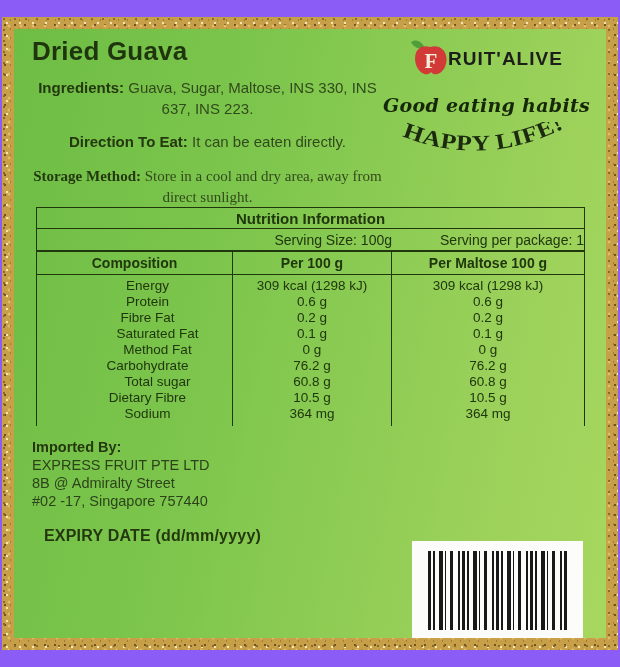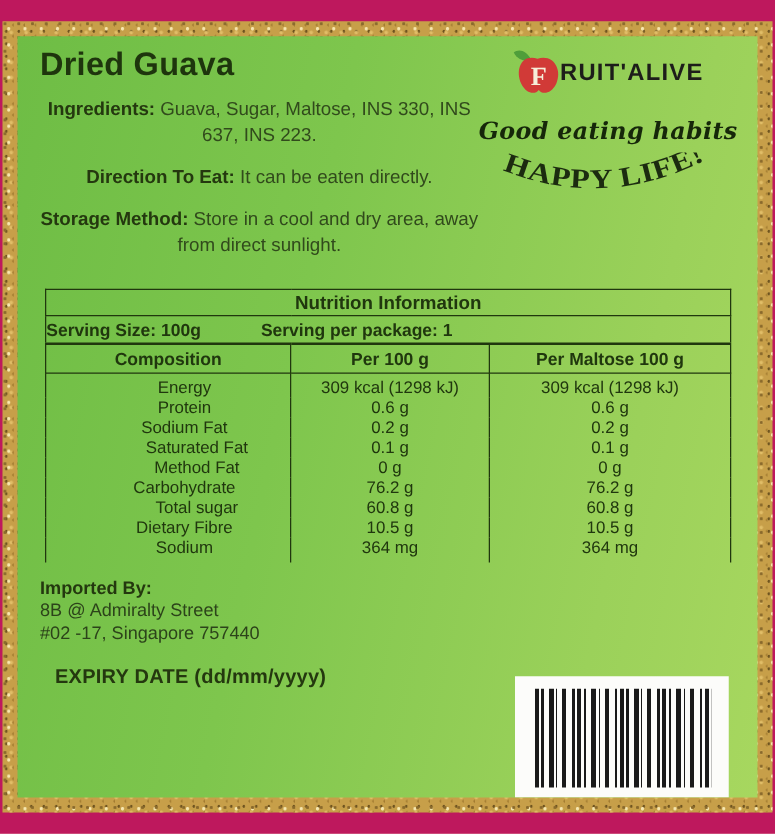--- a/index.html
+++ b/index.html
@@ -1,17 +1,17 @@
 <!DOCTYPE html>
 <html><head>
 <meta charset="utf-8">
 <style>
   html,body { margin:0; padding:0; }
   body { width:620px; height:667px; background:#ffffff; font-family:"Liberation Sans", sans-serif; }
-  .page { position:relative; width:620px; height:667px; background:#be185d; overflow:hidden; }
+  .page { position:relative; width:620px; height:667px; background:#8b5cf6; overflow:hidden; }
 
   
   .frame {
     position:absolute; left:2px; top:17px; width:616px; height:633px;
     box-sizing:border-box; padding:12px;
     background-color:#c79f49;
     background-image:
       radial-gradient(circle at 2px 2px, #8a6a2c 1px, transparent 1.5px),
       radial-gradient(circle at 5px 6px, #f6e7b0 1.1px, transparent 1.6px),
       radial-gradient(circle at 9px 3px, #a37c31 1px, transparent 1.5px),
@@ -27,38 +27,38 @@
     color:#314a1c;
   }
 
   .top-row { display:flex; }
   .left-col { width:388px; }
   .brand-col { flex:1; text-align:center; padding-top:2px; }
 
   h1.title { font-size:26px; font-weight:bold; color:#1e350d; margin:0 0 11px; letter-spacing:0.2px; }
   .para { margin:0 0 13px; font-size:15px; line-height:1.38;text-align:center; }
   .para b { color:#24380f; }
-  .storage { margin-bottom:24px; }
+  .storage { margin-bottom:0;font-family:Liberation Serif, serif; }
   .caution { width:556px; margin-bottom:12px; }
 
   .brand-row { display:flex; align-items:center; justify-content:center; margin:0 0 14px; }
   .apple-svg { flex:0 0 auto; margin-right:-4px; }
   .brand-name { font-size:19px; font-weight:800; letter-spacing:1px; color:#1d1d1a; }
   .tagline1 {
     font-family:"DejaVu Serif", serif; font-style:italic; font-weight:bold;
     font-size:19px; color:#16270a; margin:0 0 6px; letter-spacing:0.3px; white-space:nowrap;
   }
   .arc-svg { display:block; margin:0 auto; }
 
   
   table.nutri { border-collapse:collapse; width:548px; margin-left:4px; color:#20370e; table-layout:fixed; }
   .nutri th, .nutri td { border:1px solid #20370e; padding:0; }
   .r-title th { font-size:15px; font-weight:bold; text-align:center; height:20px; }
   .r-serving td { height:21px; }
-  .serv { display:flex; justify-content:flex-start; gap:48px; font-size:14px;font-weight:bold; }
+  .serv { display:flex; justify-content:flex-end; gap:48px; font-size:14px; }
   .r-cols th { height:22px; font-size:14px; font-weight:bold; text-align:center; border-top-width:2px; }
   .rb td { border-top:none; border-bottom:none; font-size:13.5px; line-height:16px; height:16px; text-align:center; }
   .rb td.n { text-align:center; padding-left:26px; }
   .rb.ind td.n { padding-left:46px; }
   .rb-first td { padding-top:3px; }
   .rb-last td { padding-bottom:4px; }
 
   .imp { margin-top:12px; font-size:14.5px; line-height:18px; color:#2c431a; }
   .imp .b { font-weight:bold; color:#24380f; }
   .expiry { margin-top:17px; font-weight:bold; font-size:16px; color:#24380f; letter-spacing:0.2px;margin-left:12px; }
@@ -144,21 +144,21 @@
               <td class="n">Energy</td>
               <td>309 kcal (1298 kJ)</td>
               <td>309 kcal (1298 kJ)</td>
             </tr>
         <tr class="rb">
               <td class="n">Protein</td>
               <td>0.6 g</td>
               <td>0.6 g</td>
             </tr>
         <tr class="rb">
-              <td class="n">Sodium Fat</td>
+              <td class="n">Fibre Fat</td>
               <td>0.2 g</td>
               <td>0.2 g</td>
             </tr>
         <tr class="rb ind">
               <td class="n">Saturated Fat</td>
               <td>0.1 g</td>
               <td>0.1 g</td>
             </tr>
         <tr class="rb ind">
               <td class="n">Method Fat</td>
@@ -183,20 +183,21 @@
         <tr class="rb rb-last">
               <td class="n">Sodium</td>
               <td>364 mg</td>
               <td>364 mg</td>
             </tr>
       </tbody>
         </table>
 
       <div class="imp">
         <div class="b">Imported By:</div>
+        <div>EXPRESS FRUIT PTE LTD</div>
         <div>8B @ Admiralty Street</div>
         <div>#02 -17, Singapore 757440</div>
       </div>
 
       <div class="expiry">EXPIRY DATE (dd/mm/yyyy)</div>
 
       <div class="barcode">
         <div class="bars"></div>
       </div>
 

